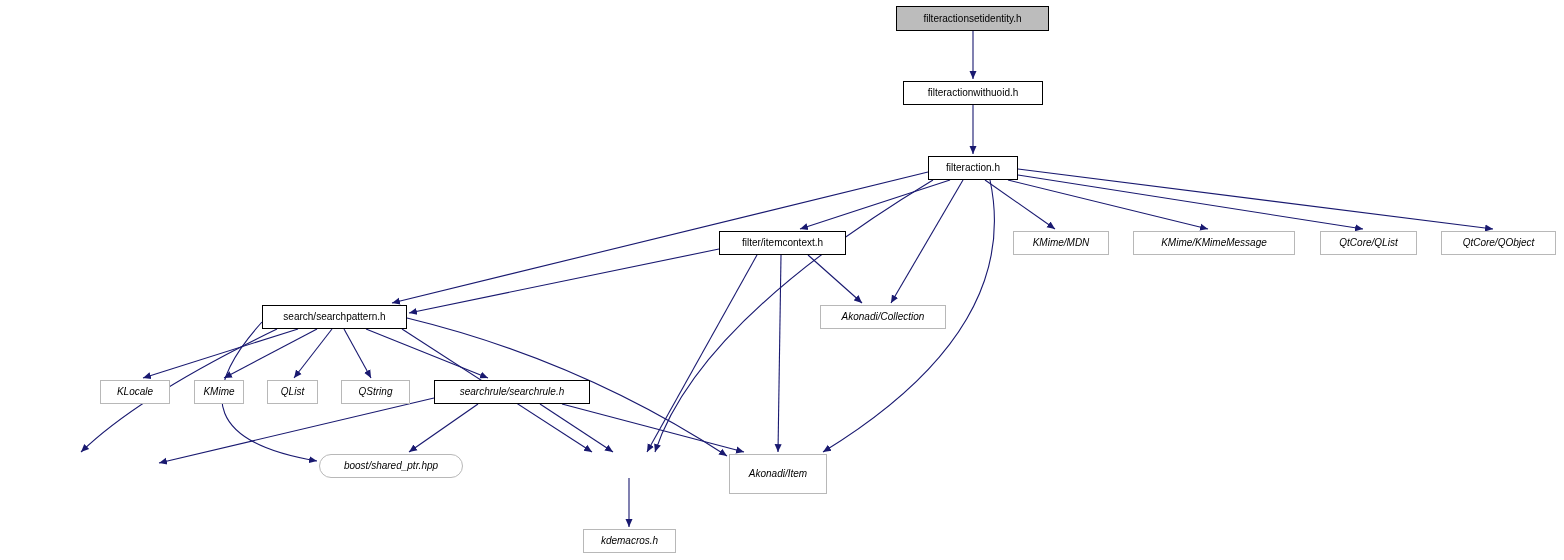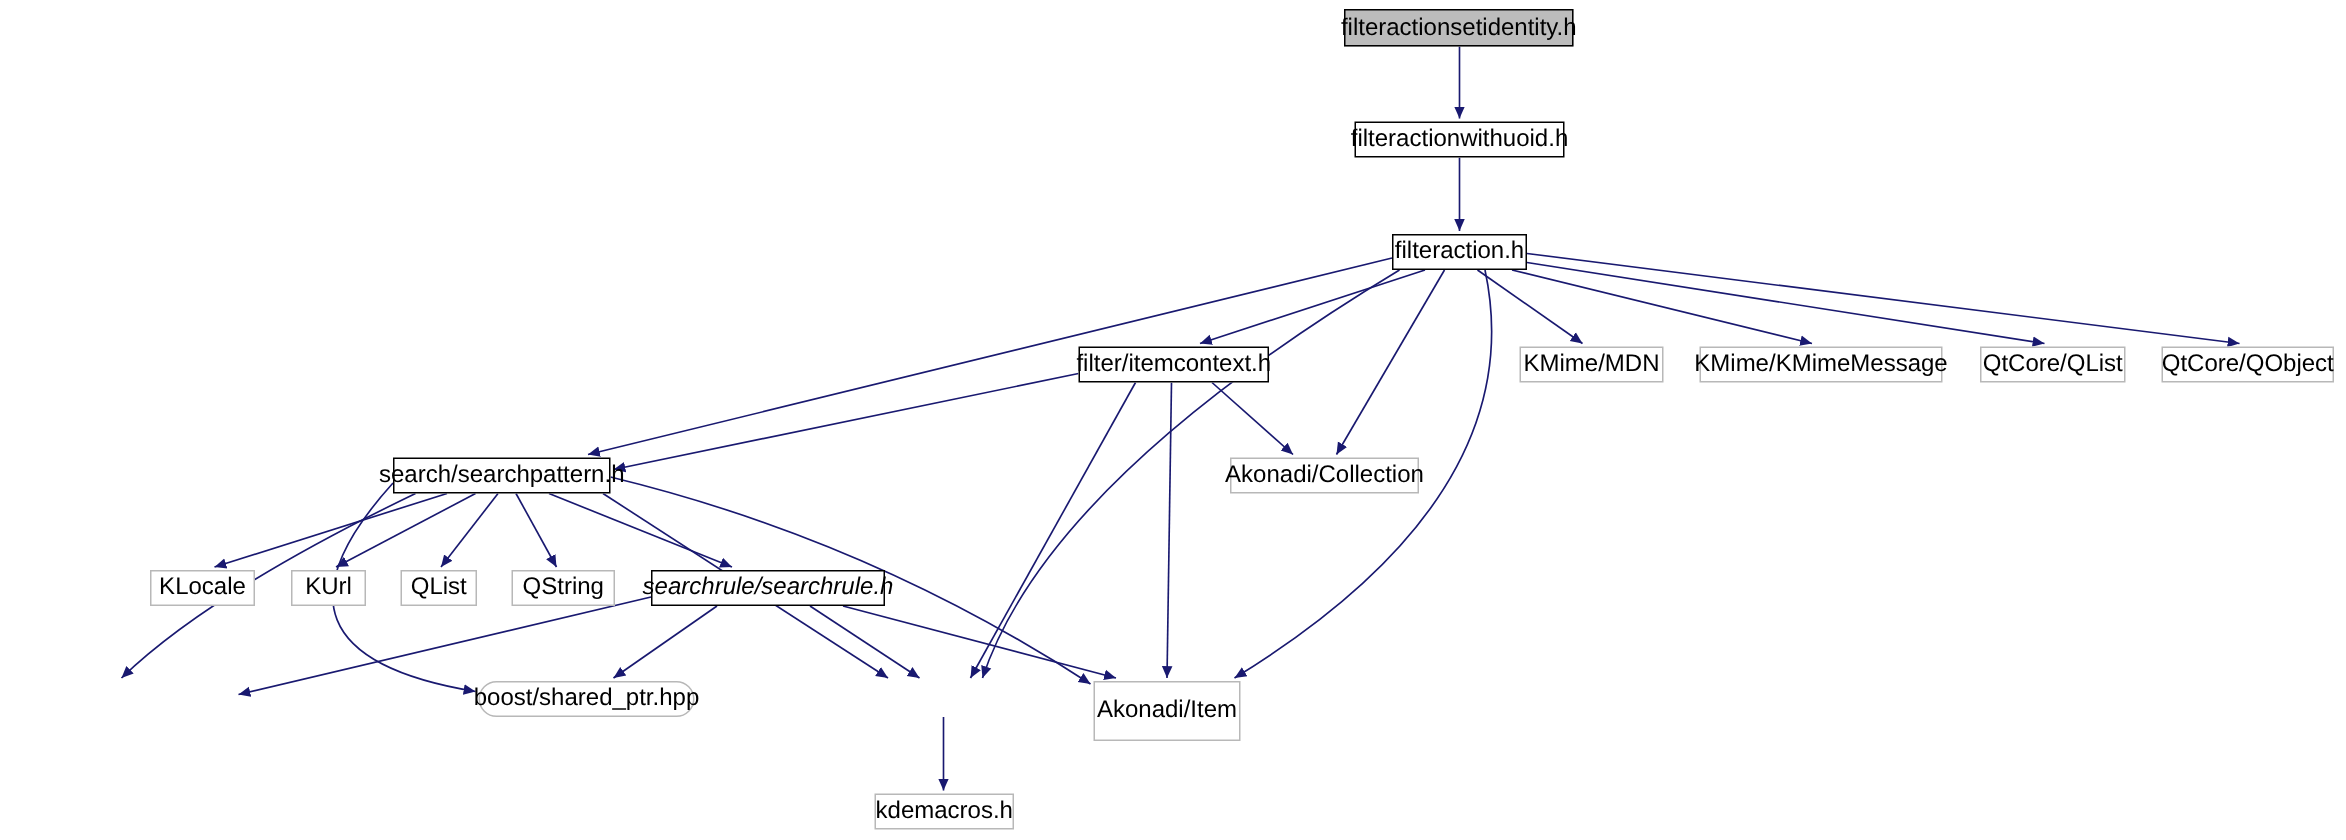--- a/index.html
+++ b/index.html
@@ -18,36 +18,37 @@
     top: 0;
   }
   .node {
     position: absolute;
     box-sizing: border-box;
     background: #ffffff;
     border: 1px solid var(--doc-border, #000000);
     display: flex;
     align-items: center;
     justify-content: center;
-    font-size: 16px;
+    font-size: 10px;
     line-height: 1;
     color: #000000;
     white-space: nowrap;
     padding: 0 4px;
   }
   .node.main {
     background: var(--main-fill, #bcbcbc);
     border-color: var(--doc-border, #000000);
   }
   .node.doc {
     border-color: var(--doc-border, #000000);
     cursor: pointer;
   }
   .node.ext {
     border-color: var(--ext-border, #b8b8b8);
+    font-style: italic;
   }
 </style>
 </head>
 <body>
 
 <div id="graph" class="graph" style="width: 1564px; height: 560px;">
     <svg width="1564" height="560">
       <defs>
         <marker id="arrow" viewBox="0 0 10 10" refX="9" refY="5" markerWidth="8" markerHeight="8" orient="auto">
           <path d="M0,1 L9,5 L0,9 z" fill="#191970"></path>
@@ -87,20 +88,20 @@
     <div class="node doc" style="left: 903px; top: 81px; width: 140px; height: 24px;">filteractionwithuoid.h</div>
     <div class="node doc" style="left: 928px; top: 156px; width: 90px; height: 24px;">filteraction.h</div>
     <div class="node doc" style="left: 719px; top: 231px; width: 127px; height: 24px;">filter/itemcontext.h</div>
     <div class="node ext" style="left: 1013px; top: 231px; width: 96px; height: 24px;">KMime/MDN</div>
     <div class="node ext" style="left: 1133px; top: 231px; width: 162px; height: 24px;">KMime/KMimeMessage</div>
     <div class="node ext" style="left: 1320px; top: 231px; width: 97px; height: 24px;">QtCore/QList</div>
     <div class="node ext" style="left: 1441px; top: 231px; width: 115px; height: 24px;">QtCore/QObject</div>
     <div class="node doc" style="left: 262px; top: 305px; width: 145px; height: 24px;">search/searchpattern.h</div>
     <div class="node ext" style="left: 820px; top: 305px; width: 126px; height: 24px;">Akonadi/Collection</div>
     <div class="node ext" style="left: 100px; top: 380px; width: 70px; height: 24px;">KLocale</div>
-    <div class="node ext" style="left: 194px; top: 380px; width: 50px; height: 24px;">KUrl</div>
+    <div class="node ext" style="left: 194px; top: 380px; width: 50px; height: 24px;">KMime</div>
     <div class="node ext" style="left: 267px; top: 380px; width: 51px; height: 24px;">QList</div>
     <div class="node ext" style="left: 341px; top: 380px; width: 69px; height: 24px;">QString</div>
     <div class="node doc" style="left: 434px; top: 380px; width: 156px; height: 24px; font-style: italic;">searchrule/searchrule.h</div>
     <div class="node ext" style="left: 319px; top: 454px; width: 144px; height: 24px; border-radius: 12px;">boost/shared_ptr.hpp</div>
     <div class="node ext" style="left: 729px; top: 454px; width: 98px; height: 40px;">Akonadi/Item</div>
     <div class="node ext" style="left: 583px; top: 529px; width: 93px; height: 24px;">kdemacros.h</div>
   </div>
 
 </body></html>

